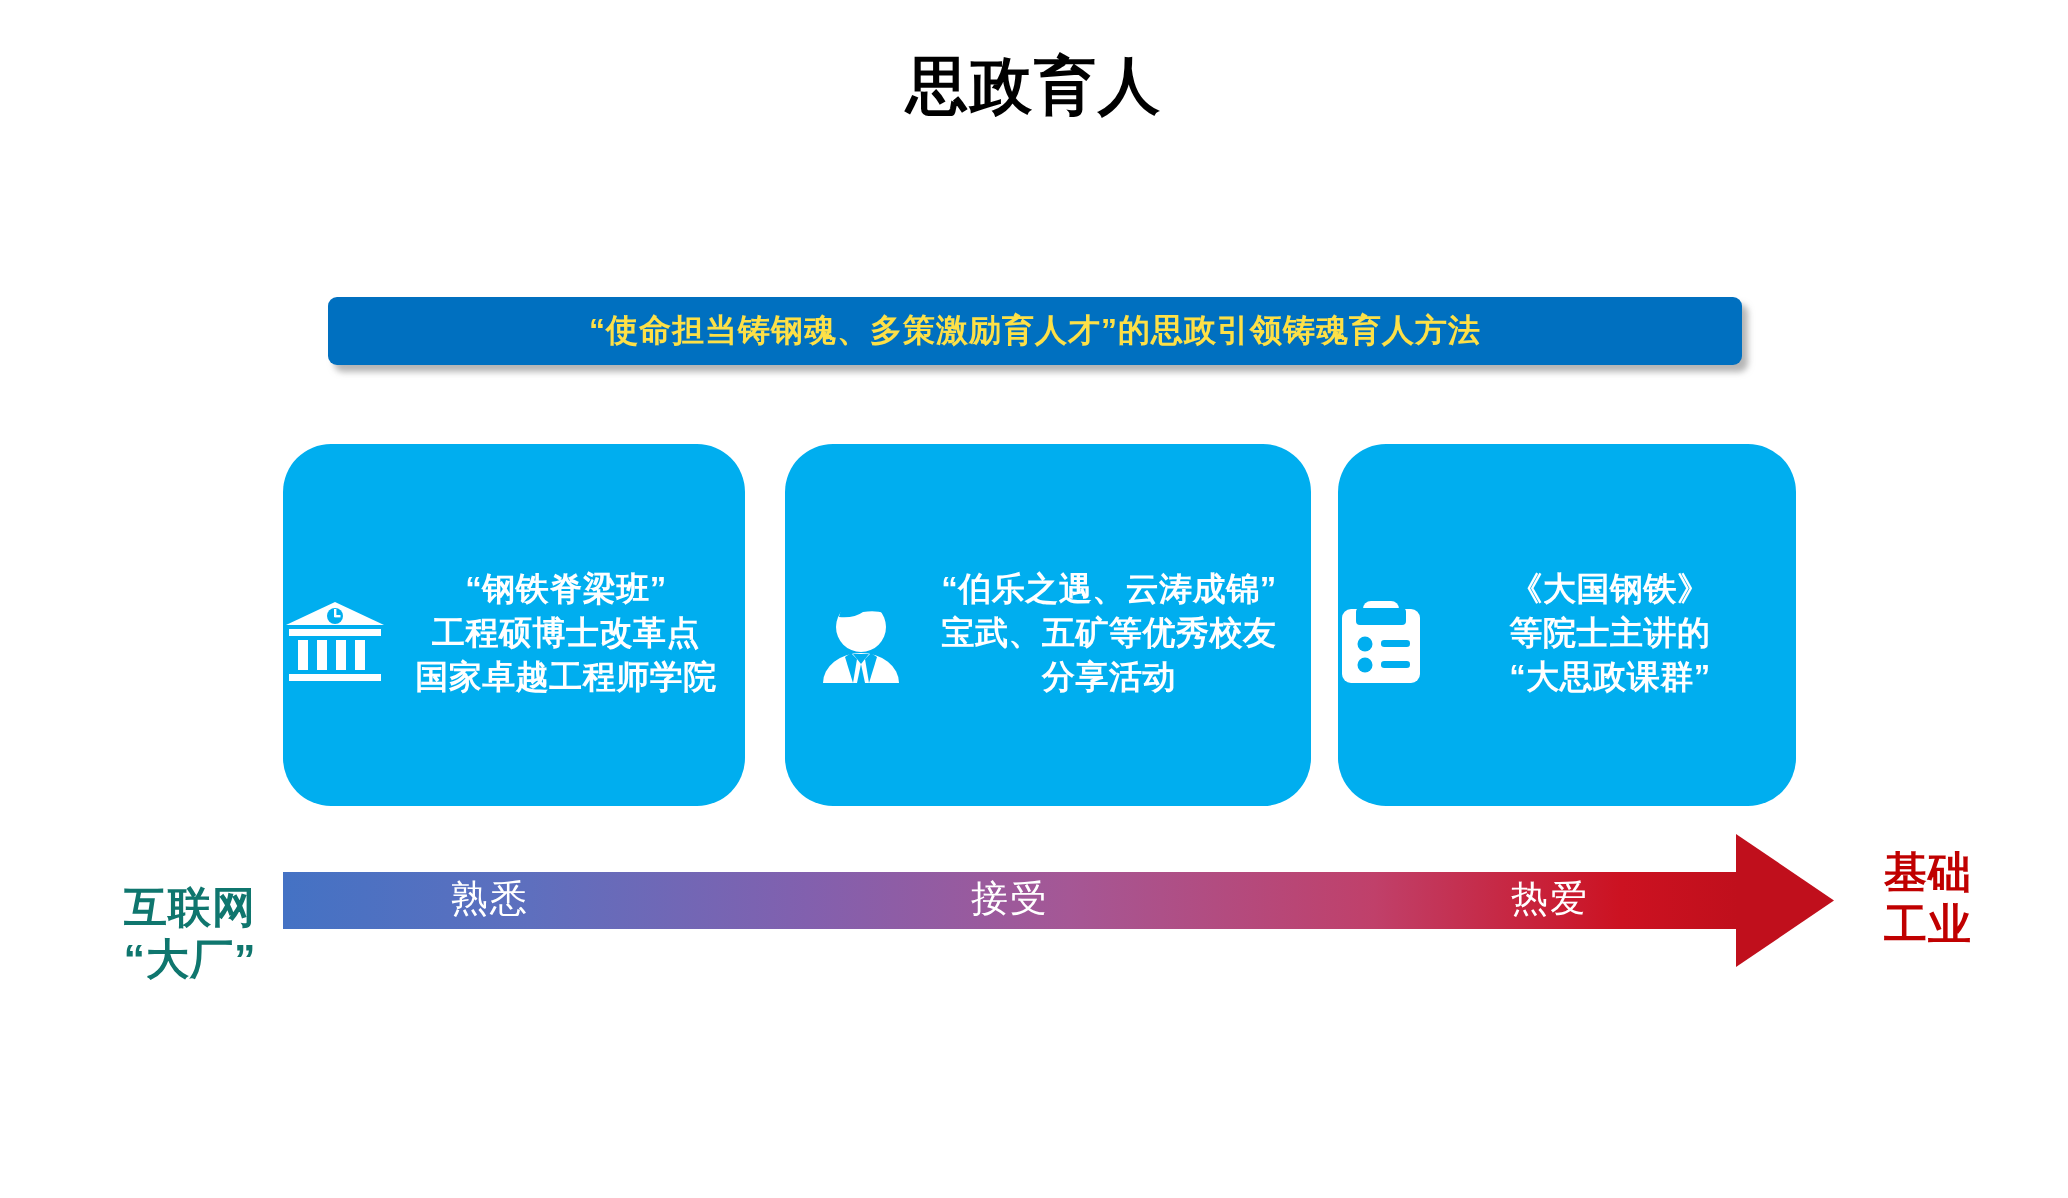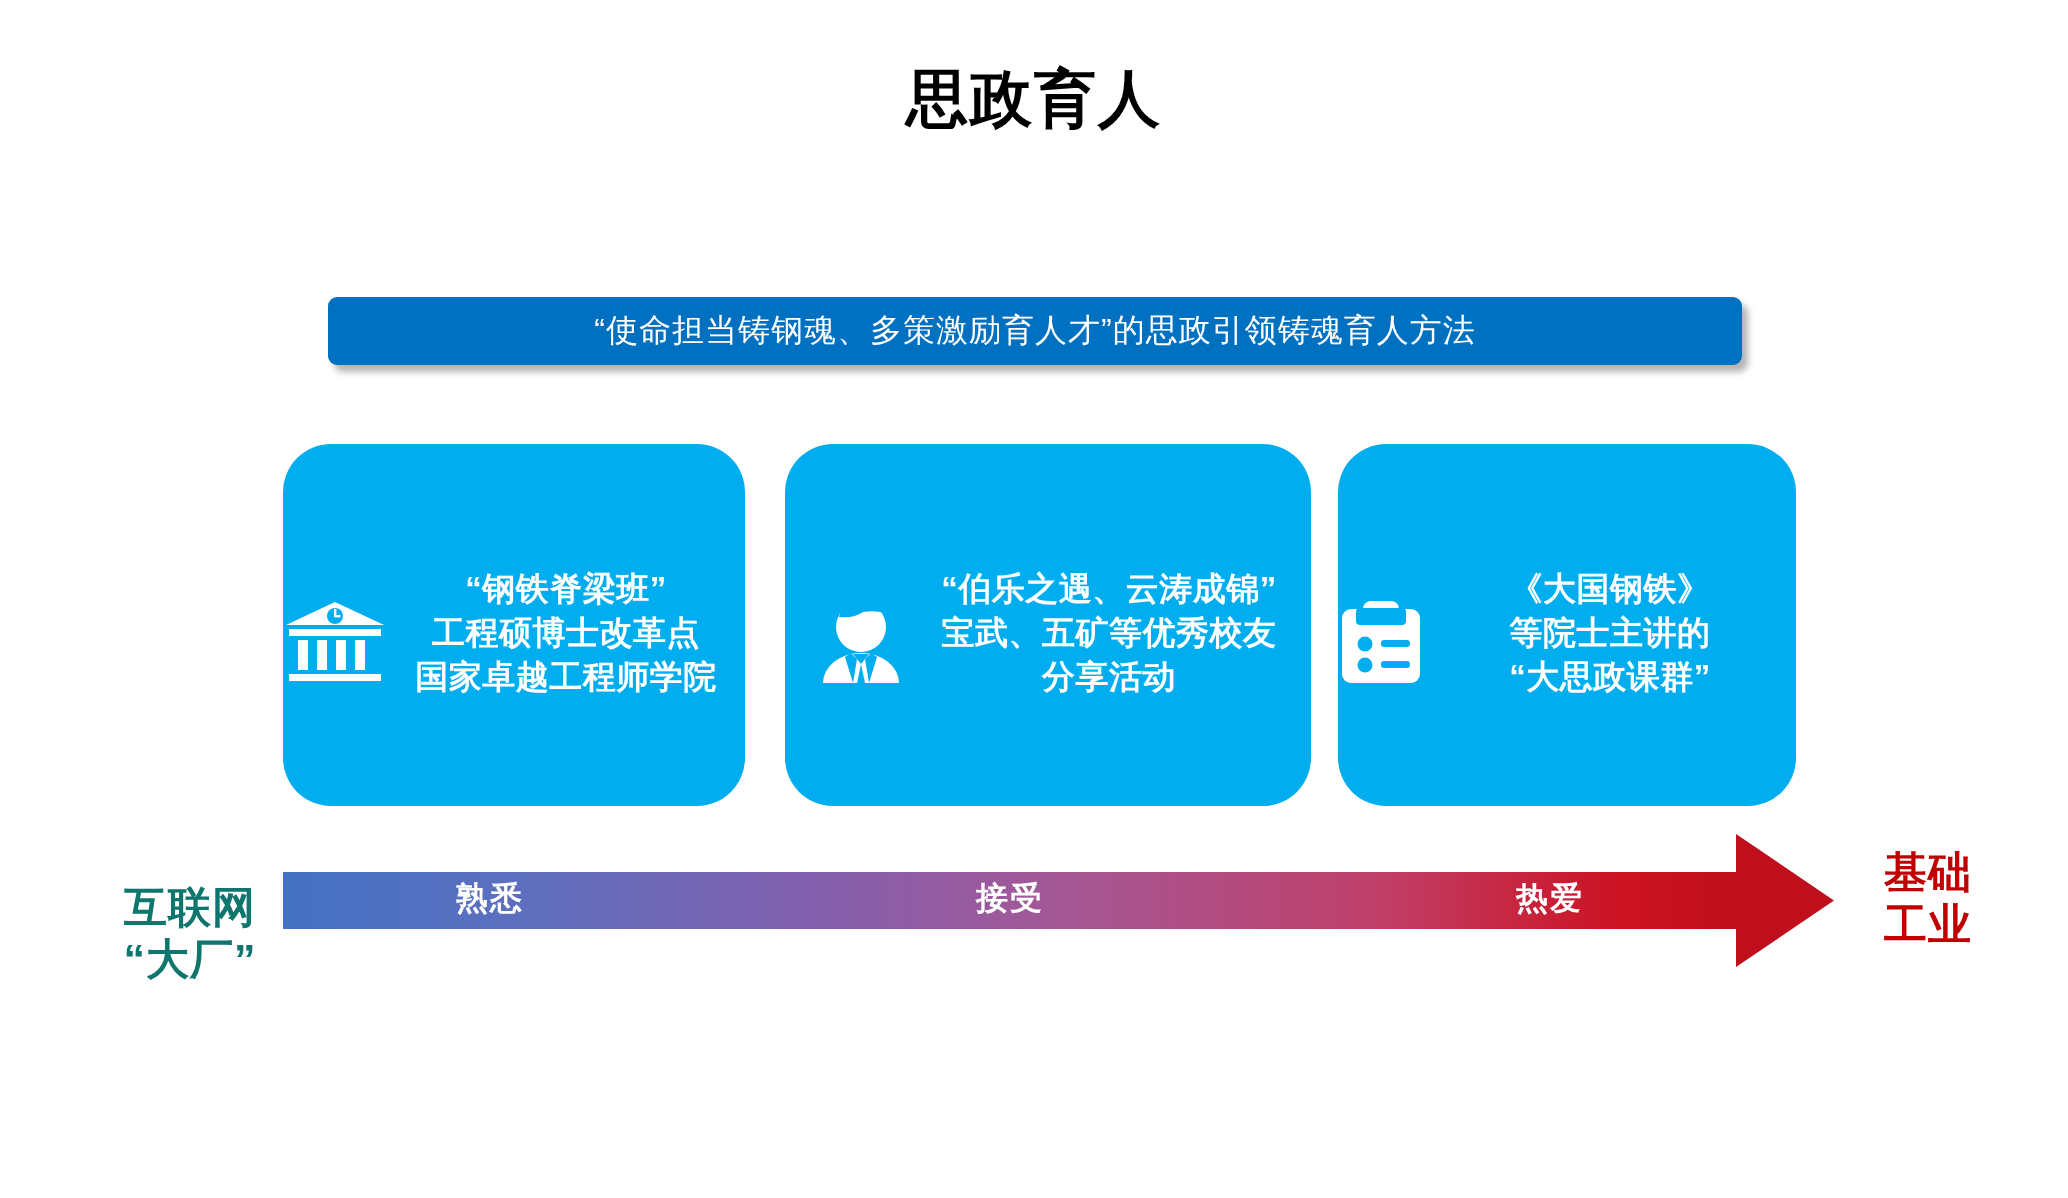--- a/index.html
+++ b/index.html
@@ -15,37 +15,36 @@
   
   .title{
     position:absolute;
     left:0;top:50px;width:2068px;
     text-align:center;
     font-size:62px;
     font-weight:bold;
     color:#000000;
     letter-spacing:2px;
     line-height:1.15;
-    margin-top:13px;
   }
 
   
   .banner{
     position:absolute;
     left:328px;top:297px;
     width:1414px;height:68px;
     background:#0070C0;
     border-radius:9px;
     box-shadow:6px 7px 6px rgba(120,120,120,0.55);
     display:flex;align-items:center;justify-content:center;
   }
   .banner-text{
-    color:#ffffff;
+    color:#fde047;
     font-size:32px;
-    font-weight:normal;
+    font-weight:bold;
     letter-spacing:1px;
     white-space:nowrap;
   }
 
   
   .cards{
     position:absolute;
     left:283px;top:444px;
     width:1510px;height:362px;
   }
@@ -97,22 +96,22 @@
     position:absolute;
     left:1736px;top:834px;
     width:98px;height:133px;
   }
 
   .stage-label{
     position:absolute;
     top:872px;height:53px;
     display:flex;align-items:center;justify-content:center;
     color:#ffffff;
-    font-size:32px;
-    font-weight:bold;
+    font-size:37px;
+    font-weight:normal;
     letter-spacing:2px;
   }
   .stage-1{left:410px;width:160px;}
   .stage-2{left:930px;width:160px;}
   .stage-3{left:1470px;width:160px;}
 
   .end-label{
     position:absolute;
     font-size:43px;
     font-weight:bold;

